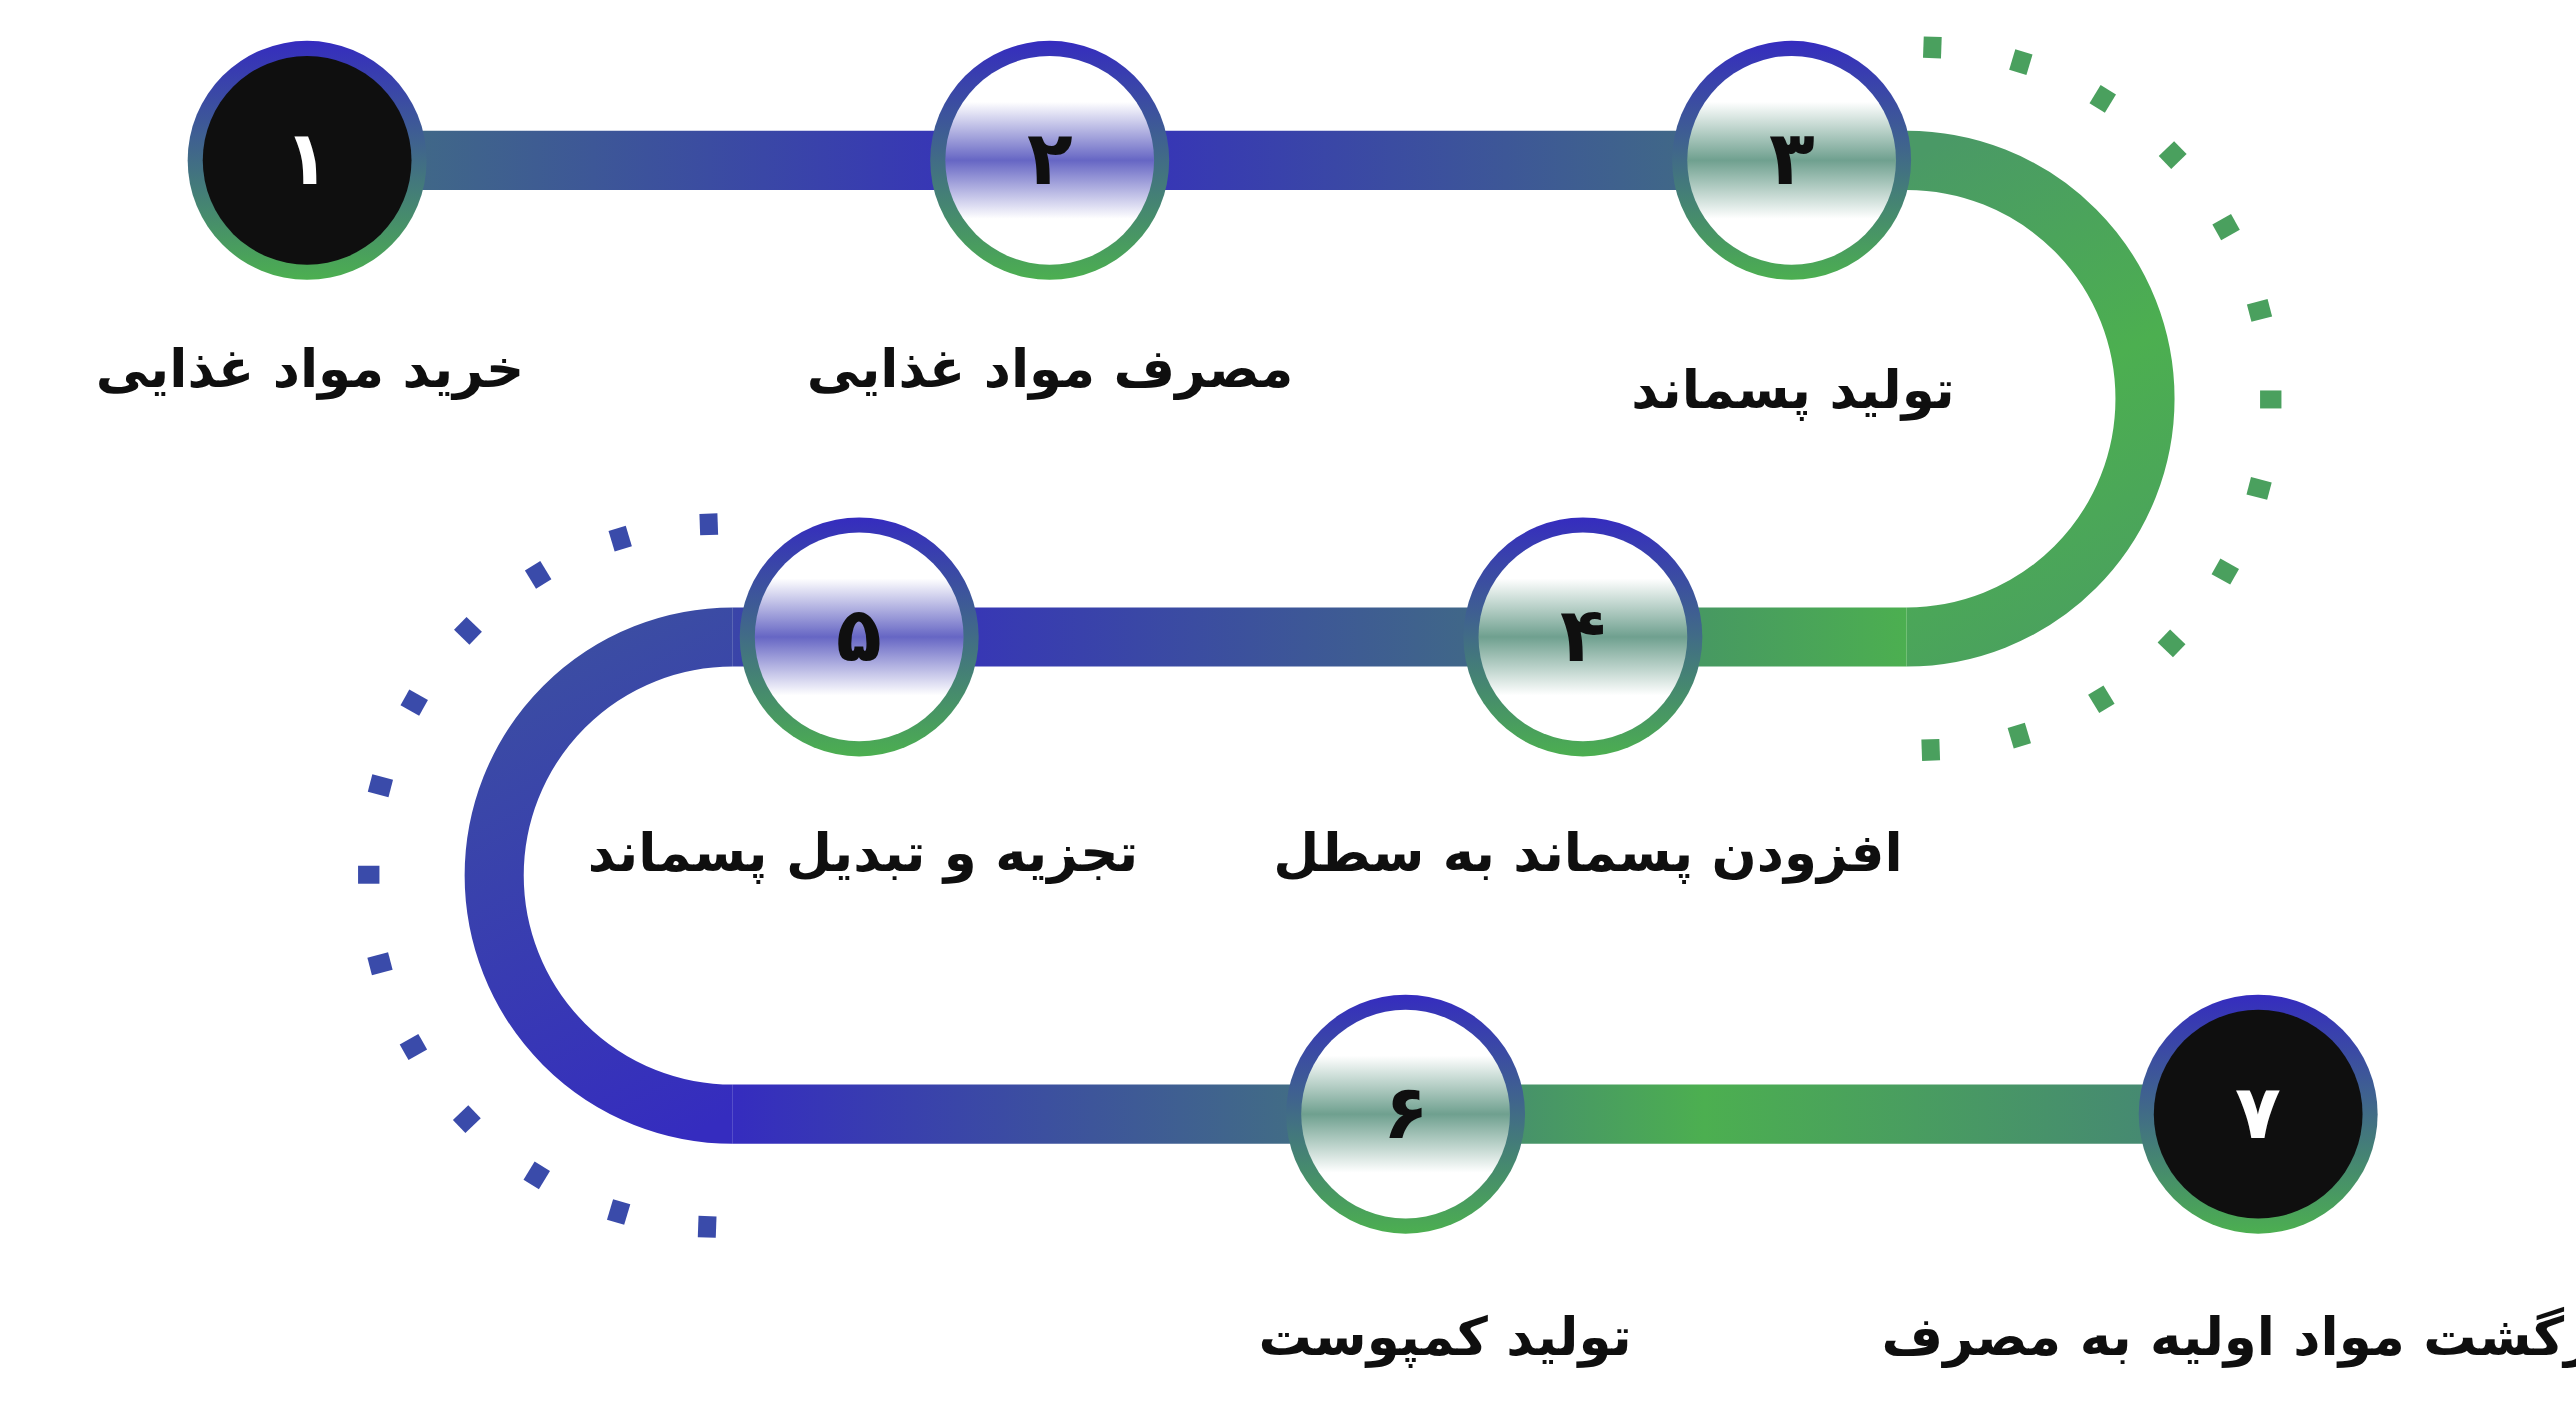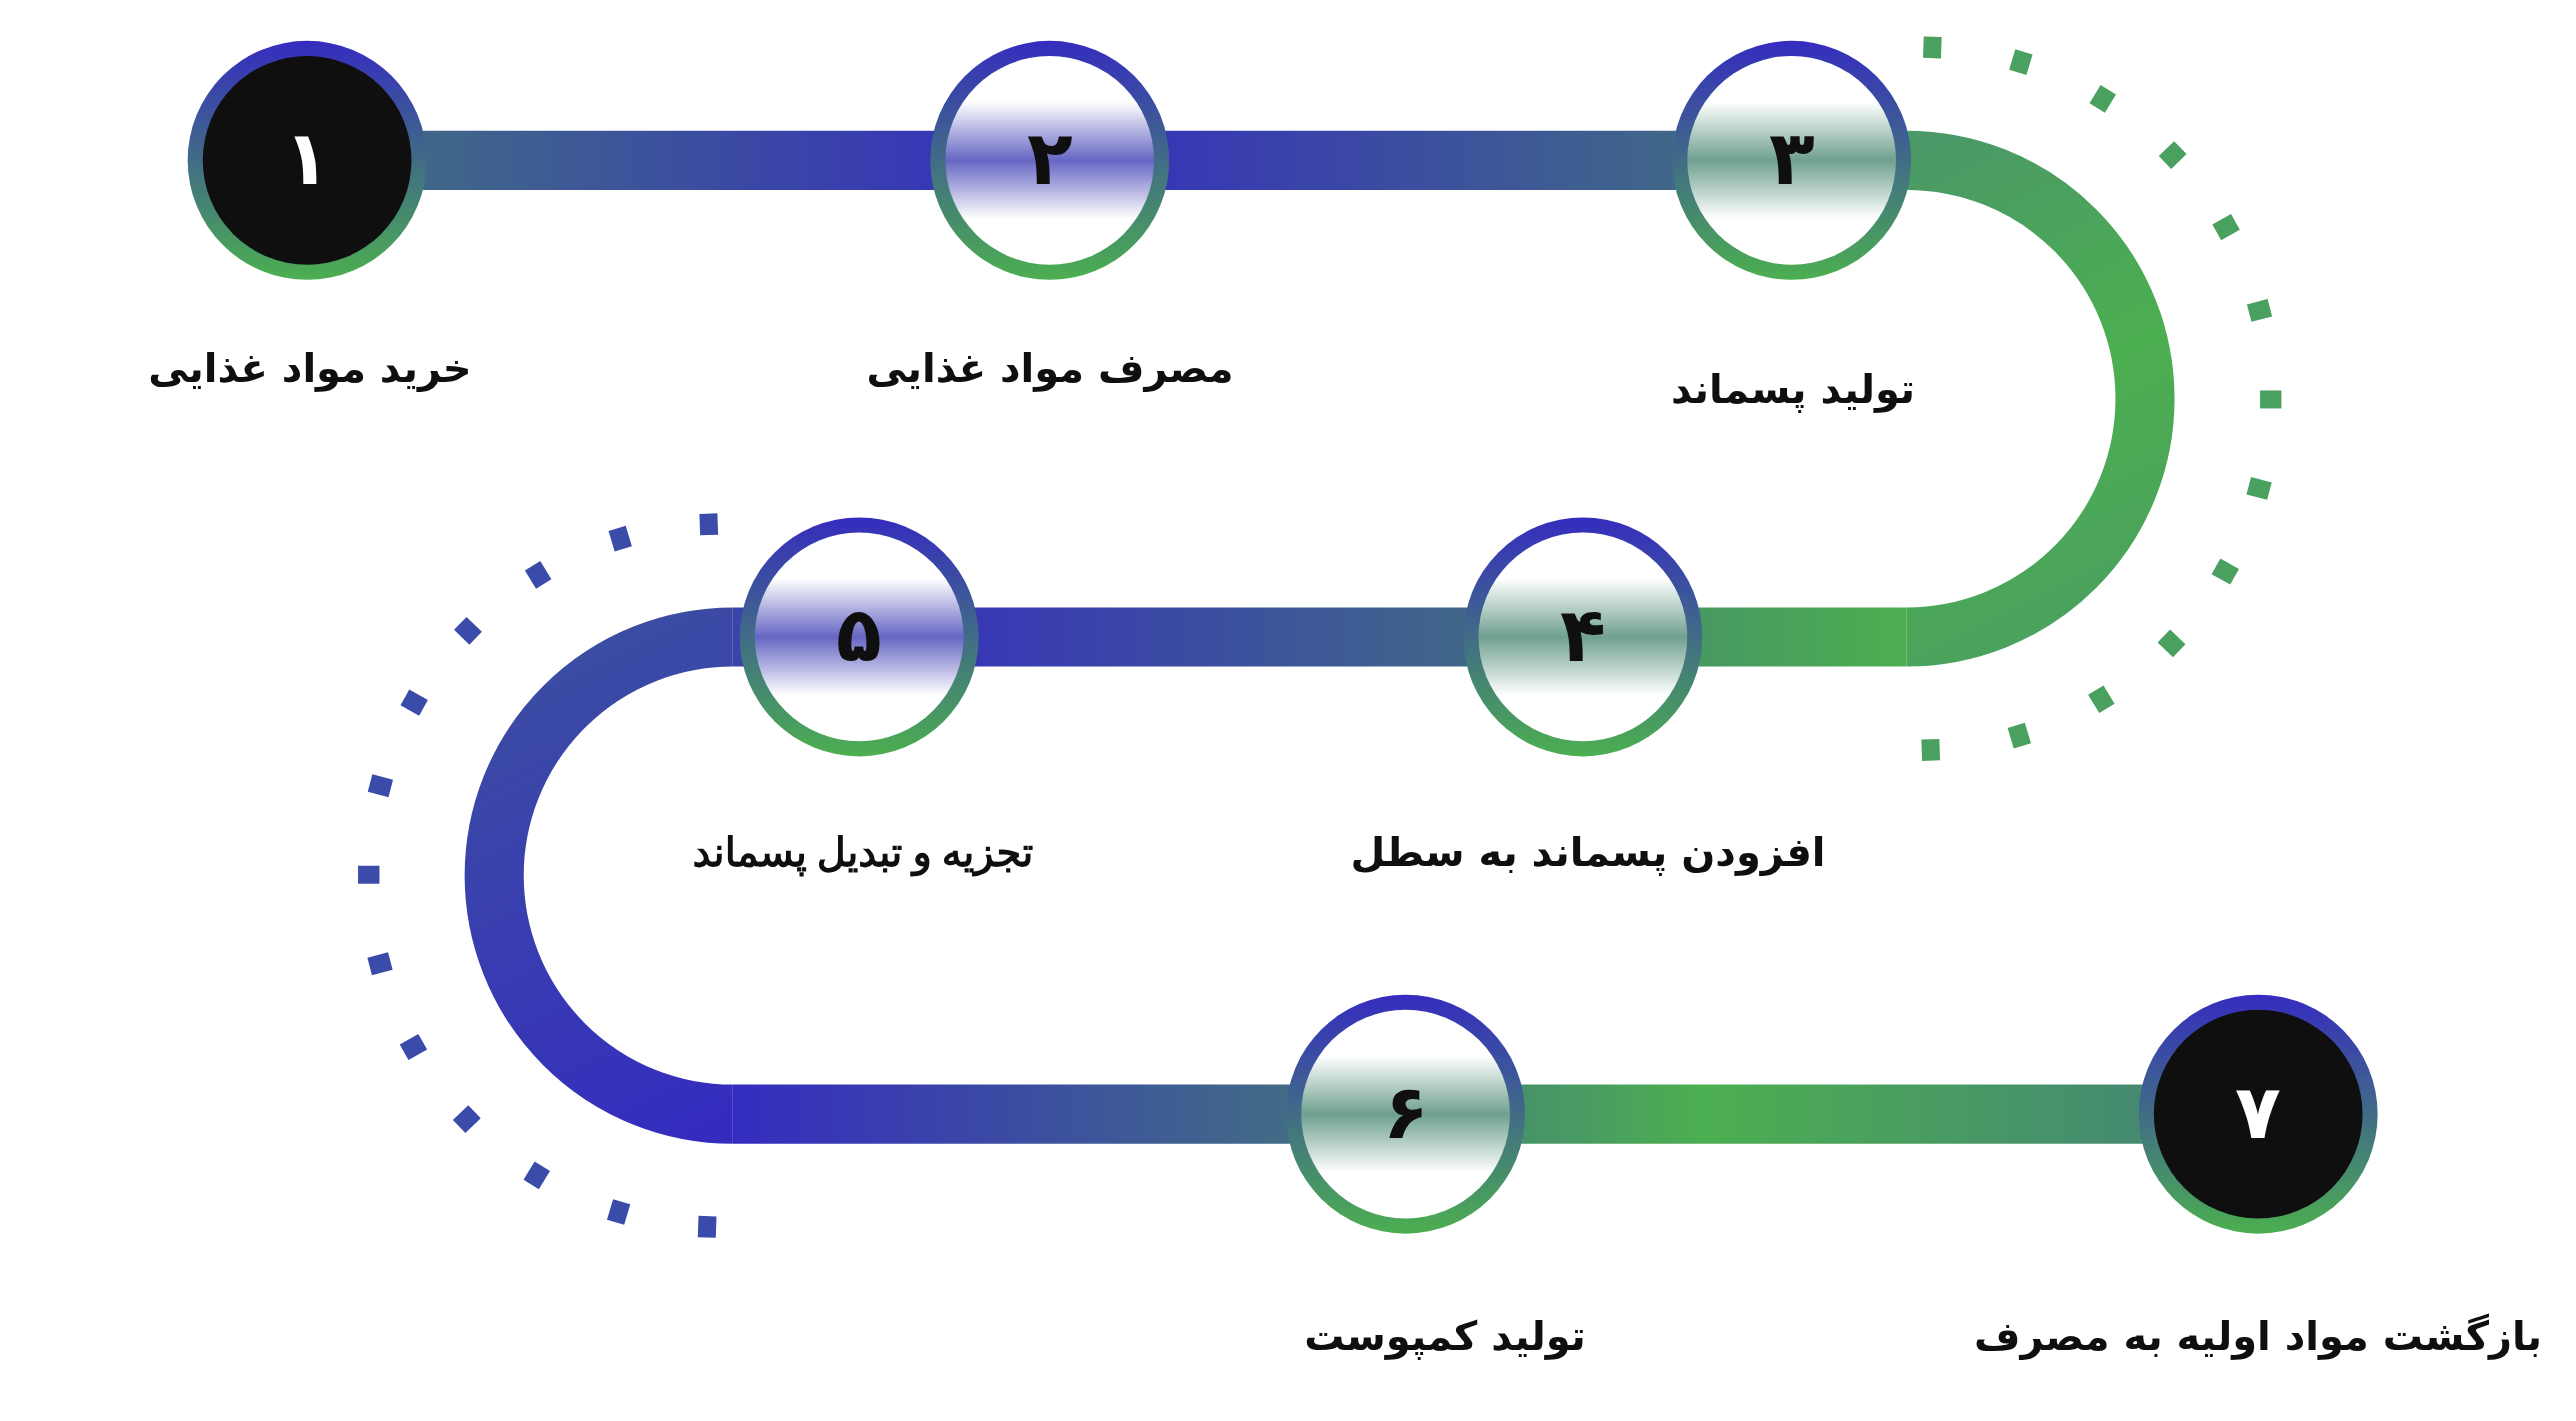--- a/index.html
+++ b/index.html
@@ -5,21 +5,21 @@
   html, body { margin: 0; padding: 0; background: #ffffff; }
   body { width: 2576px; height: 1421px; overflow: hidden; position: relative; }
   #stage { position: absolute; left: 0; top: 0; width: 2576px; height: 1421px; }
   .label {
     position: absolute;
     transform: translate(-50%, -50%);
     white-space: nowrap;
     direction: rtl;
     font-family: "DejaVu Sans", sans-serif;
     font-weight: bold;
-    font-size: 40px;
+    font-size: 53px;
     color: #0f0f0f;
     letter-spacing: -0.6px;
   }
   .num {
     position: absolute;
     transform: translate(-50%, -50%);
     font-family: "DejaVu Sans", sans-serif;
     font-weight: bold;
     font-size: 75px;
     line-height: 1;
@@ -176,17 +176,17 @@
   <div class="num light" style="left: 1792px; top: 158px;">۳</div>
   <div class="num light" style="left: 1583px; top: 635px;">۴</div>
   <div class="num light" style="left: 859px; top: 635px;">۵</div>
   <div class="num light" style="left: 1406px; top: 1112px;">۶</div>
   <div class="num dark" style="left: 2258px; top: 1112px;">۷</div>
 
   <div class="label" style="left: 310px; top: 368px;">خرید مواد غذایی</div>
   <div class="label" style="left: 1050px; top: 368px;">مصرف مواد غذایی</div>
   <div class="label" style="left: 1793px; top: 368px; margin-top: 21px;">تولید پسماند</div>
   <div class="label" style="left: 1588px; top: 852px; text-align: center;">افزودن پسماند به سطل</div>
-  <div class="label" style="left: 863px; top: 852px; font-family: Liberation Serif, serif;">تجزیه و تبدیل پسماند</div>
+  <div class="label" style="left: 863px; top: 852px;">تجزیه و تبدیل پسماند</div>
   <div class="label" style="left: 1406px; top: 1336px; margin-left: 39px;">تولید کمپوست</div>
   <div class="label" style="left: 2258px; top: 1336px;">بازگشت مواد اولیه به مصرف</div>
 </div>
 
 
 </body></html>

